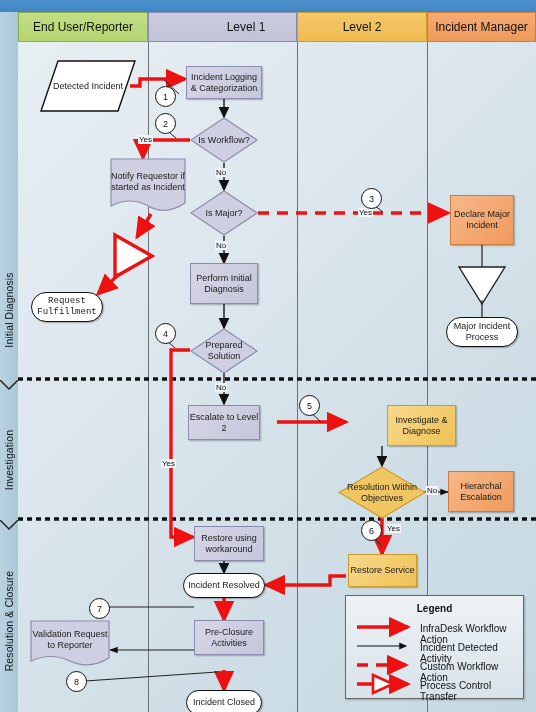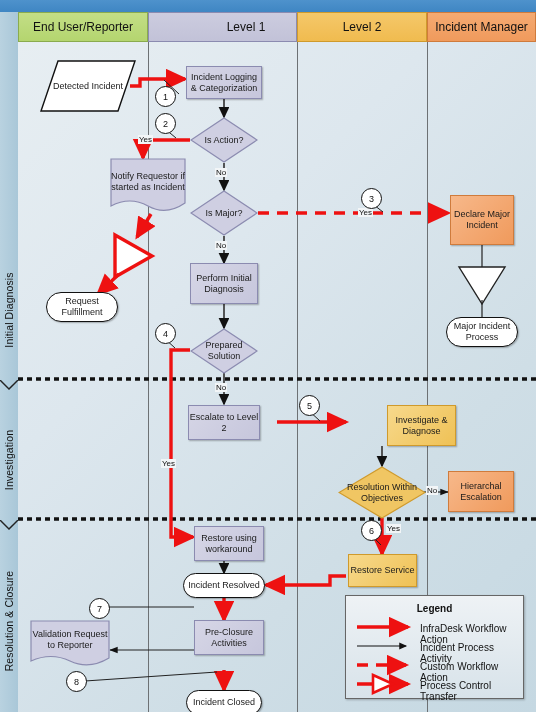--- a/index.html
+++ b/index.html
@@ -215,31 +215,31 @@
     </div>
 
     <div class="node proc" style="left:168px;top:24px;width:76px;height:33px;z-index:4;">
       <span>Incident Logging &amp; Categorization</span>
     </div>
 
     <div class="node diamond" style="left:172px;top:75px;width:68px;height:46px;z-index:4;">
       <svg width="68" height="46" viewBox="0 0 68 46">
           <path d="M34 1 L67 23 L34 45 L1 23 Z" fill="#cfcfe2" stroke="#8b8bb0" stroke-width="1.2"></path>
         </svg>
-      <span class="dlbl">Is Action?</span>
+      <span class="dlbl">Is Workflow?</span>
     </div>
 
     <div class="node doc" style="left:92px;top:116px;width:76px;height:56px;z-index:4;">
       <svg width="76" height="56" viewBox="0 0 76 56">
           <path d="M1 1 L75 1 L75 45 Q56 58 38 48 Q20 38 1 48 Z" fill="#cfcfe2" stroke="#8b8bb0" stroke-width="1.2"></path>
         </svg>
       <span class="dl">Notify Requestor if started as Incident</span>
     </div>
 
-    <div class="node term" style="left:28px;top:250px;width:72px;height:30px;z-index:4;">
+    <div class="node term" style="left:13px;top:250px;width:72px;height:30px;z-index:4;font-family:Liberation Mono, monospace;">
       <span>Request Fulfillment</span>
     </div>
 
     <div class="node diamond" style="left:172px;top:148px;width:68px;height:46px;z-index:4;">
       <svg width="68" height="46" viewBox="0 0 68 46">
           <path d="M34 1 L67 23 L34 45 L1 23 Z" fill="#cfcfe2" stroke="#8b8bb0" stroke-width="1.2"></path>
         </svg>
       <span class="dlbl">Is Major?</span>
     </div>
 
@@ -359,19 +359,19 @@
 
         <line x1="11" y1="50" x2="60" y2="50" stroke="#111" stroke-width="1.2" marker-end="url(#lg-blk)"></line>
 
         <line x1="11" y1="69" x2="60" y2="69" stroke="#ee1111" stroke-width="3.4" stroke-dasharray="11,8" marker-end="url(#lg-red)"></line>
 
         <line x1="11" y1="88" x2="62" y2="88" stroke="#ee1111" stroke-width="3.4" marker-end="url(#lg-red)"></line>
         <path d="M27 79 L47 88 L27 97 Z" fill="#fff" stroke="#ee1111" stroke-width="2.6"></path>
       </svg>
 
       <div class="lrow" style="left:74px;top:27px;">InfraDesk Workflow Action</div>
-      <div class="lrow" style="left:74px;top:46px;">Incident Process Activity</div>
+      <div class="lrow" style="left:74px;top:46px;">Incident Detected Activity</div>
       <div class="lrow" style="left:74px;top:65px;">Custom Workflow Action</div>
       <div class="lrow" style="left:74px;top:84px;">Process Control Transfer</div>
     </div>
 
   </div>
 </div>
 
 </body></html>

